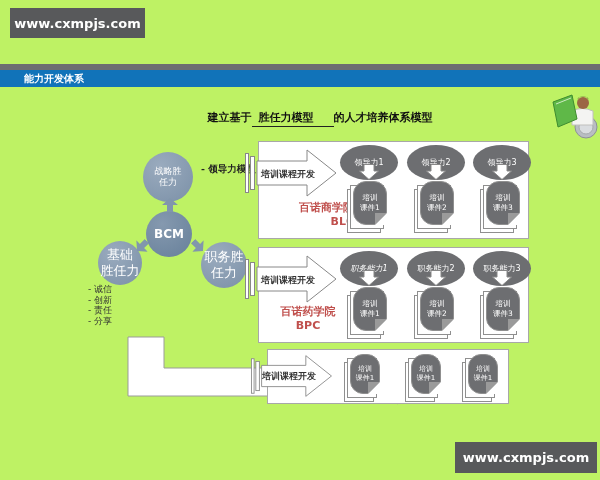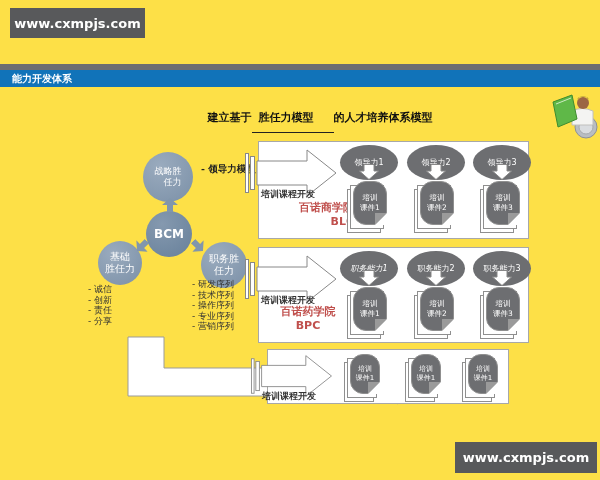--- a/index.html
+++ b/index.html
@@ -1,59 +1,59 @@
 <!DOCTYPE html>
 <html><head>
 <meta charset="utf-8">
 <style>
   html,body{margin:0;padding:0;background:#fff;}
   .stage{
-    position:relative;width:600px;height:480px;background:#fde047;overflow:hidden;
+    position:relative;width:600px;height:480px;background:#bef264;overflow:hidden;
     font-family:"DejaVu Sans","Liberation Sans",sans-serif;
   }
   .abs{position:absolute;}
   .preline{white-space:pre-line;}
 
   
   .logo-box{background:#58595B;color:#fff;font-weight:bold;display:flex;align-items:center;justify-content:center;}
   .logo-top{left:10px;top:8px;width:135px;height:30px;font-size:13px;}
   .logo-bottom{left:455px;top:442px;width:142px;height:31px;font-size:13px;}
   .gray-strip{left:0;top:64px;width:600px;height:6px;background:#6D6E71;}
   .blue-bar{left:0;top:70px;width:600px;height:17px;background:#1173B9;color:#fff;
-    font-size:10px;font-weight:bold;line-height:17px;padding-left:12px;box-sizing:border-box;}
+    font-size:10px;font-weight:bold;line-height:17px;padding-left:24px;box-sizing:border-box;}
 
   
   .slide-title{left:14px;top:92px;font-size:14px;font-weight:bold;color:#111;}
   .subtitle{left:170px;top:110px;width:300px;text-align:center;font-size:11px;font-weight:bold;color:#111;}
-  .subtitle .blank{border-bottom:1px solid #222;padding:0 20px 8px 7px;}
+  .subtitle .blank{border-bottom:1px solid #222;padding:0 20px 2px 7px;}
 
   
   .circle{border-radius:50%;color:#fff;display:flex;align-items:center;justify-content:center;
-    text-align:center;font-size:10px;line-height:1.25;
+    text-align:center;font-size:13px;line-height:1.25;
     background:radial-gradient(circle at 35% 28%,#9aabbe,#7B90A7);}
-  .c-strategic{left:143px;top:152px;width:50px;height:50px;font-size:9px;text-align:right;}
+  .c-strategic{left:143px;top:152px;width:50px;height:50px;font-size:9px;}
   .c-bcm{left:146px;top:211px;width:46px;height:46px;font-weight:bold;font-size:12px;
     background:radial-gradient(circle at 35% 28%,#8599af,#67809A);}
   .c-basic{left:98px;top:241px;width:44px;height:44px;}
   .c-position{left:201px;top:242px;width:46px;height:46px;}
   .model-note{left:201px;top:163px;font-size:9.5px;font-weight:bold;color:#222;}
   .mini-arrow{width:16px;height:14px;}
   .list{font-size:9px;color:#333;line-height:10.5px;}
   .list div{white-space:nowrap;}
   .list-basic{left:88px;top:284px;}
   .list-position{left:192px;top:279px;}
 
   
   .row-box{border:1px solid #A8A8A8;background:#fff;}
   .box1{left:258px;top:141px;width:269px;height:96px;}
   .box2{left:258px;top:247px;width:269px;height:94px;}
   .box3{left:267px;top:349px;width:240px;height:53px;}
 
   .proc-arrow{width:95px;height:52px;}
-  .proc-label{width:62px;text-align:center;font-size:9px;font-weight:bold;color:#333;margin-top:20px;}
+  .proc-label{width:62px;text-align:center;font-size:9px;font-weight:bold;color:#333;}
 
   .academy{width:92px;text-align:center;color:#C0504D;font-weight:bold;font-size:11px;line-height:14px;}
 
   .cap-ellipse{width:58px;height:35px;border-radius:50%;background:#6D6E71;color:#fff;
     font-size:8px;display:flex;align-items:center;justify-content:center;white-space:nowrap;}
 
   
   .doc-stack{width:42px;height:54px;}
   .doc-page{position:absolute;width:34px;height:44px;background:#fff;border:1px solid #8f8f8f;box-sizing:border-box;}
   .doc-stack .p3{left:0;top:8px;}
@@ -114,27 +114,20 @@
   </svg>
 
   <div class="abs model-note">- 领导力模型</div>
 
   <div class="abs list list-basic">
     <div>- 诚信</div>
     <div>- 创新</div>
     <div>- 责任</div>
     <div>- 分享</div>
   </div>
-  <div class="abs list list-position">
-    <div>- 研发序列</div>
-    <div>- 技术序列</div>
-    <div>- 操作序列</div>
-    <div>- 专业序列</div>
-    <div>- 营销序列</div>
-  </div>
 
   <svg class="abs" style="left:125px;top:335px;" width="310" height="72" viewBox="0 0 310 72">
     <polygon points="3,2 39,2 39,33 272,33 272,25 303,47 272,69 272,61 3,61" fill="#fff" stroke="#9b9b9b"></polygon>
   </svg>
 
   <div class="abs row-box box1"></div>
   <div class="abs row-box box2"></div>
   <div class="abs row-box box3"></div>
 
   <svg class="abs proc-arrow" style="left:245px;top:147px;" viewBox="0 0 95 52">

